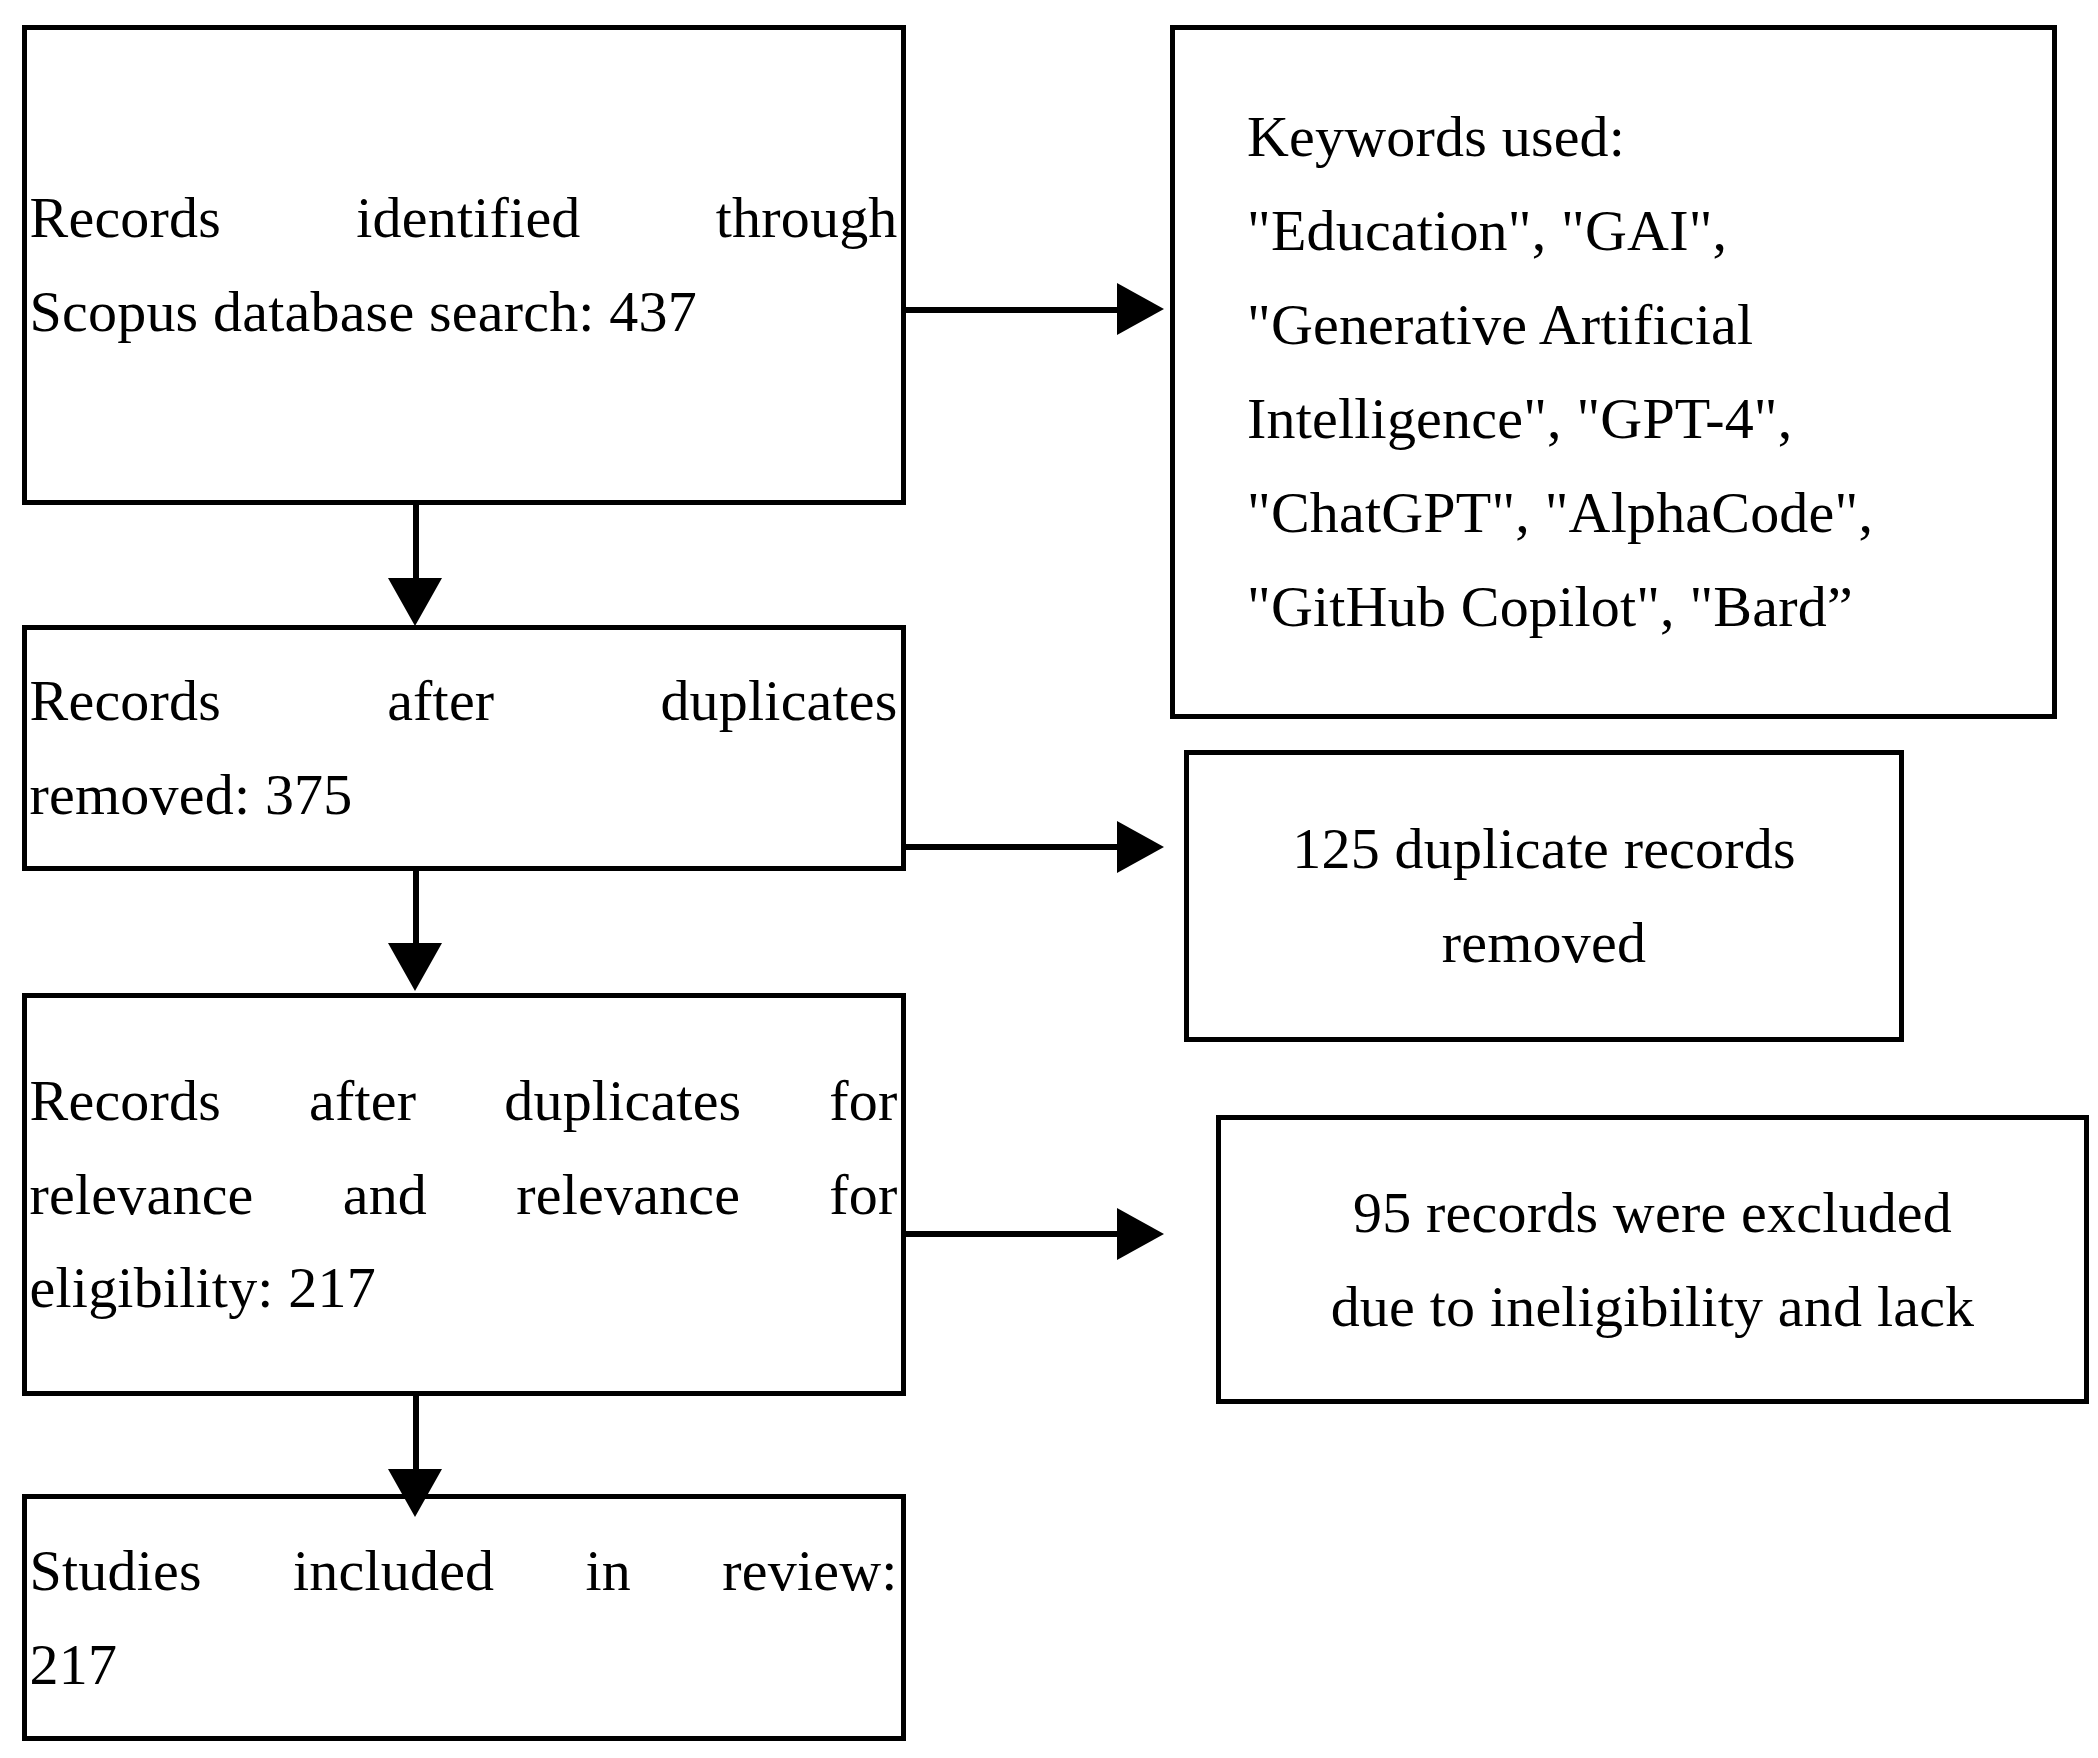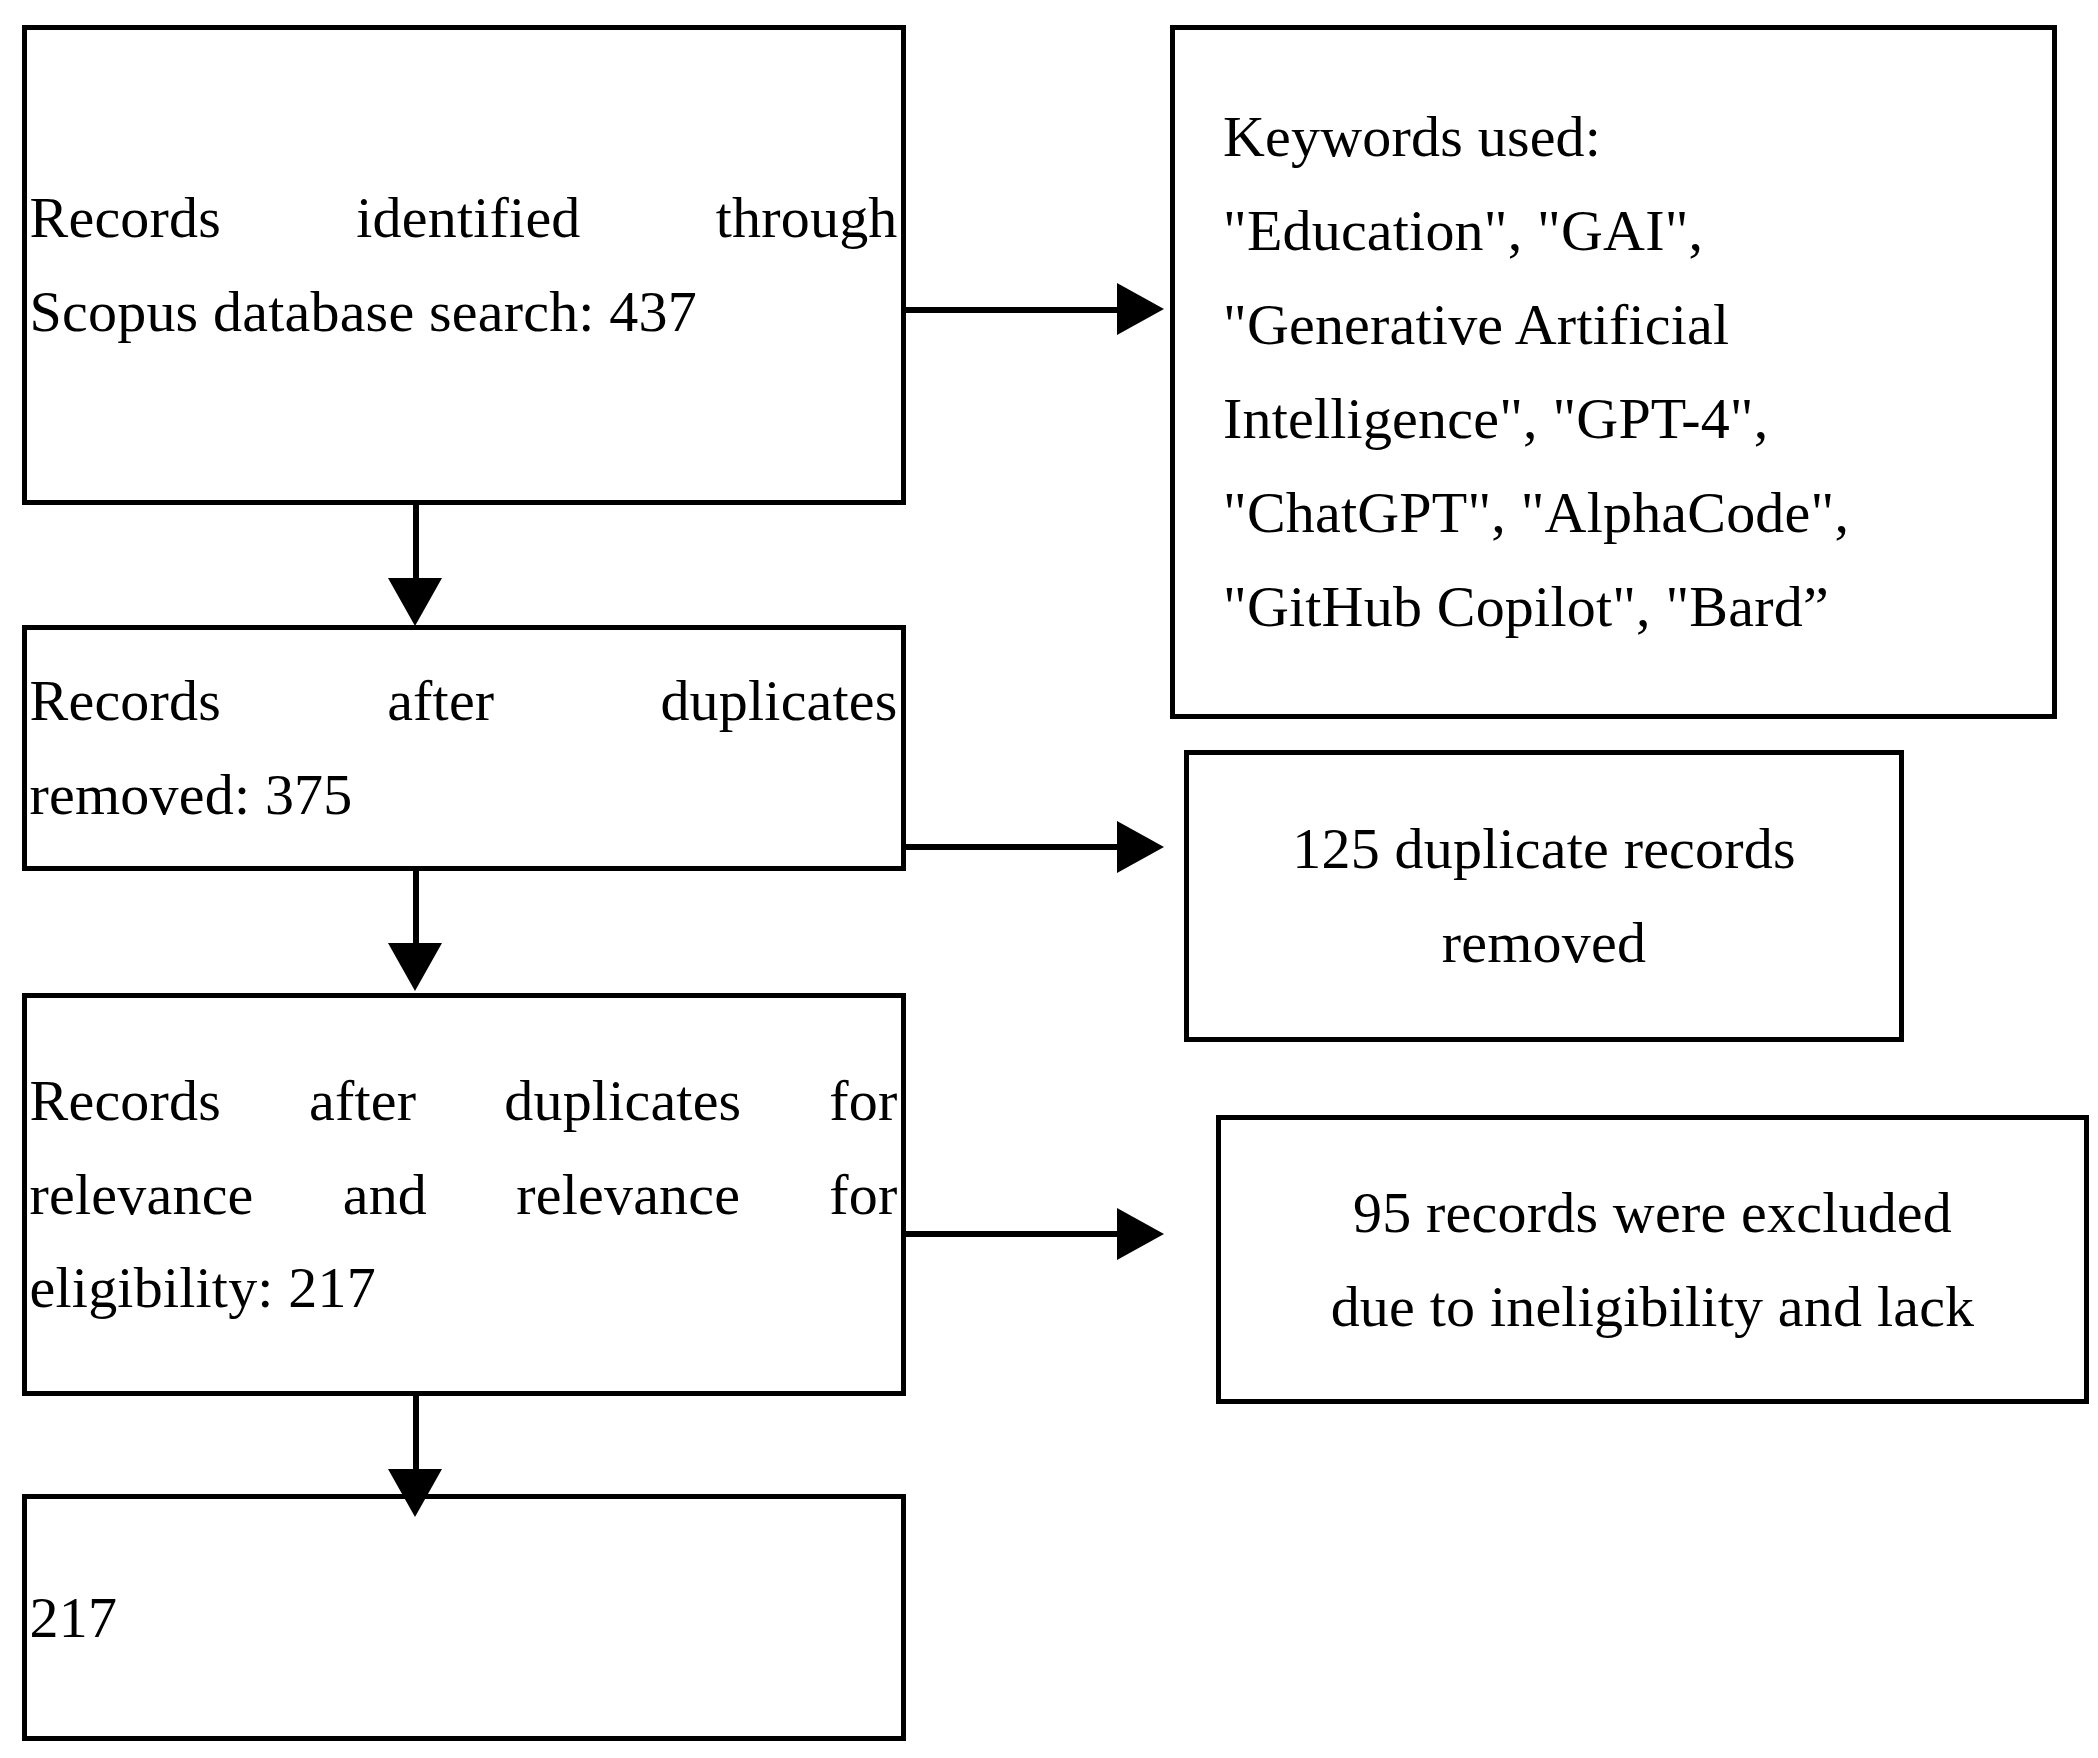--- a/index.html
+++ b/index.html
@@ -88,21 +88,21 @@
       <div class="line just">
         <span>Records</span>
         <span>identified</span>
         <span>through</span>
       </div>
       <div class="line left">Scopus database search: 437</div>
     </div>
   </div>
 
   <div class="node" style="left:1170px; top:25px; width:887px; height:694px;">
-    <div class="body" style="padding:0 48px;">
+    <div class="body" style="padding:0 72px;">
       <div class="line left">Keywords used:</div>
       <div class="line left">"Education", "GAI",</div>
       <div class="line left">"Generative Artificial</div>
       <div class="line left">Intelligence", "GPT-4",</div>
       <div class="line left">"ChatGPT", "AlphaCode",</div>
       <div class="line left">"GitHub Copilot", "Bard”</div>
     </div>
   </div>
 
   <div class="node" style="left:21.6px; top:625px; width:884px; height:246px;">
@@ -143,20 +143,26 @@
 
   <div class="node" style="left:1184px; top:1115px; width:873px; height:289px;margin-left:32px;">
     <div class="body">
       <div class="line center">95 records were excluded</div>
       <div class="line center">due to ineligibility and lack</div>
     </div>
   </div>
 
   <div class="node" style="left:21.6px; top:1494px; width:884px; height:247px;">
     <div class="body">
+      <div class="line just">
+        <span>Studies</span>
+        <span>included</span>
+        <span>in</span>
+        <span>review:</span>
+      </div>
       <div class="line left">217</div>
     </div>
   </div>
 
   <div class="conn">
     <div class="hline" style="left:902px; top:307px; width:218px;"></div>
     <div class="arrow-right" style="left:1117px; top:283px;"></div>
   </div>
 
   <div class="conn">

